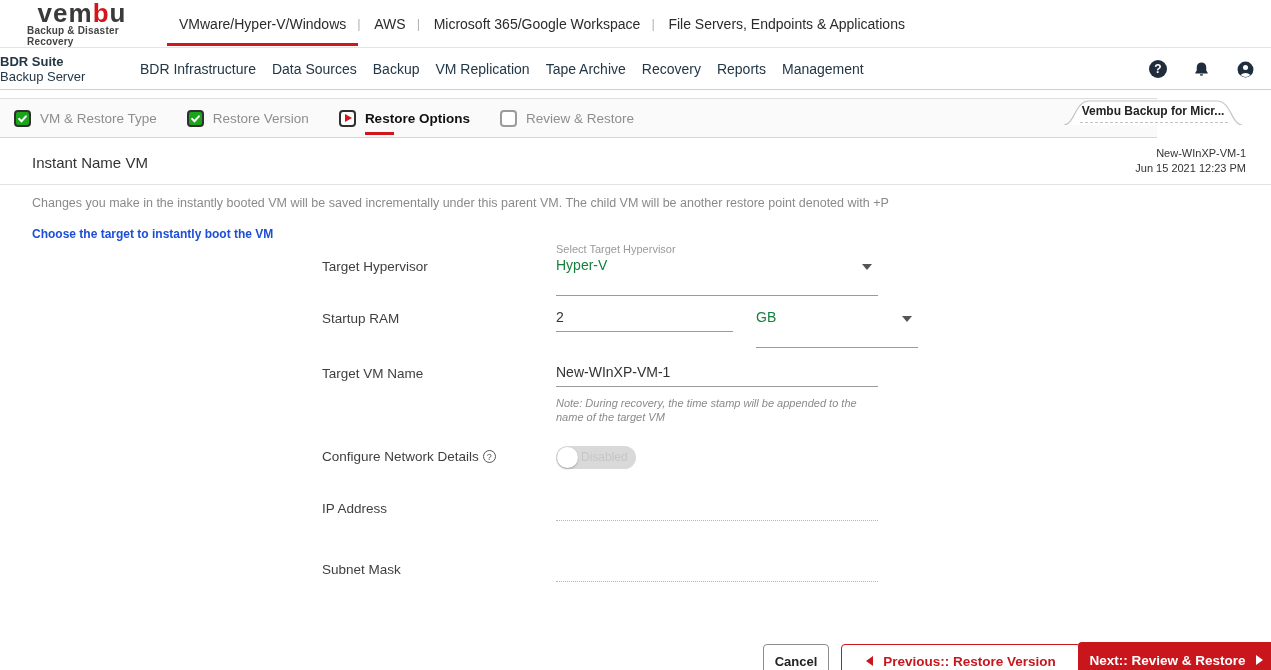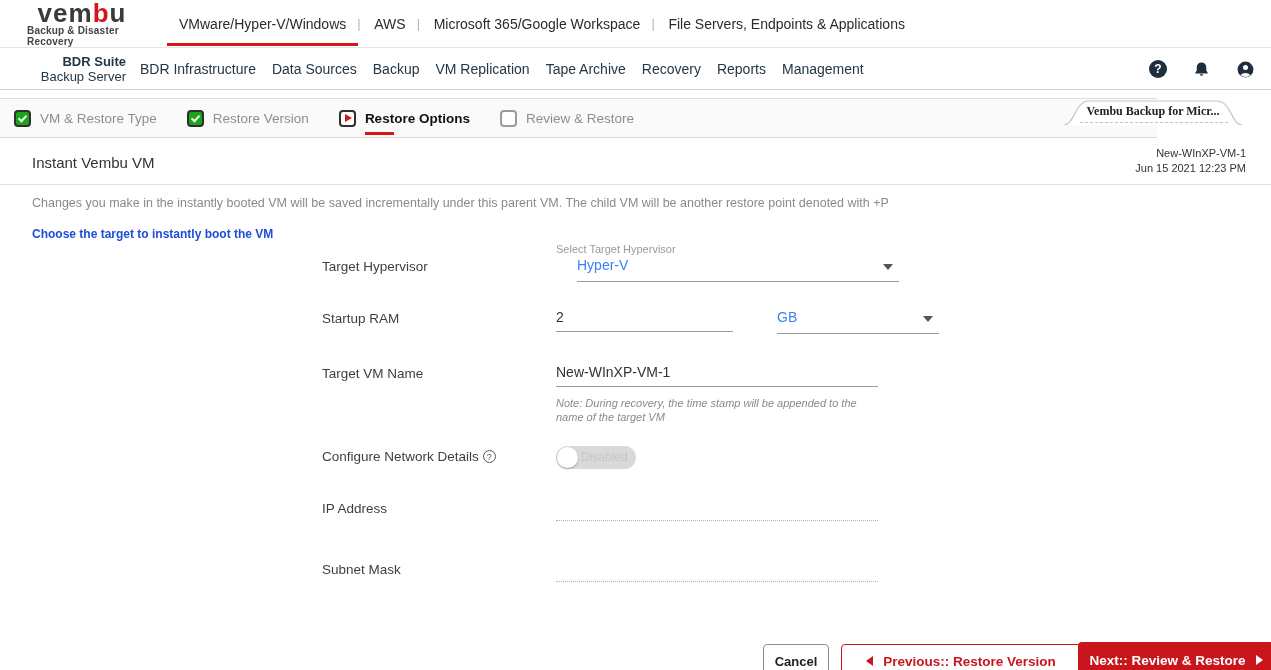--- a/index.html
+++ b/index.html
@@ -16,21 +16,21 @@
   .logo-tag { font-size:10px; font-weight:bold; color:#444; letter-spacing:.2px; }
   .topnav { display:flex; align-items:center; margin-left:28px; height:100%; }
   .topnav-item { position:relative; font-size:14px; color:#2b2b2b; padding:0 14px; height:100%;
                  display:flex; align-items:center; cursor:pointer; white-space:nowrap; }
   .topnav-item + .topnav-item::before { content:"|"; position:absolute; left:-3px; color:#b5b5b5; font-size:13px; }
   .topnav-item.active::after { content:""; position:absolute; left:2px; right:2px; bottom:1px; height:3px; background:#d2161c; }
 
   
   .hdr2 { position:absolute; left:0; top:49px; width:1271px; height:41px; background:#fff;
           border-bottom:1px solid #cfcfcf; display:flex; align-items:center; }
-  .suite { width:126px; text-align:right; line-height:15px; cursor:pointer;padding-left:28px; }
+  .suite { width:126px; text-align:left; line-height:15px; cursor:pointer; }
   .suite .t1 { font-size:13px; font-weight:bold; color:#233746; }
   .suite .t2 { font-size:13px; color:#233746; }
   .mainnav { display:flex; align-items:center; gap:16px; margin-left:14px; }
   .mainnav-item { font-size:14px; color:#233746; cursor:pointer; white-space:nowrap; }
   .hdr-icons { margin-left:auto; margin-right:16px; display:flex; align-items:center; gap:25px; }
   .circle-ic { width:18px; height:18px; border-radius:50%; background:#1f2d3d; color:#fff;
                display:flex; align-items:center; justify-content:center; font-size:12px; font-weight:bold; cursor:pointer; }
   .svg-ic { width:19px; height:19px; cursor:pointer; display:block; }
 
   
@@ -44,34 +44,34 @@
   .step-box.pending { background:#fff; border:2px solid #9b9b9b; }
   .play-tri { width:0; height:0; border-left:7px solid #d2161c; border-top:4.5px solid transparent; border-bottom:4.5px solid transparent; margin-left:2px; }
   .step-label { font-size:13.5px; color:#8e8e8e; white-space:nowrap; }
   .step.current .step-label { color:#111; font-weight:bold; position:relative; }
   .step.current .step-label::after { content:""; position:absolute; left:0; top:21px; width:29px; height:3px; background:#d2161c; }
 
   
   .folder-tab { position:absolute; left:1063px; top:99px; width:180px; height:26px; cursor:pointer; }
   .folder-tab svg { position:absolute; left:0; top:0; }
   .folder-tab .tab-label { position:absolute; left:0; right:0; top:5px; text-align:center;
-                           font-size:12px; font-weight:bold; color:#222;font-family:Liberation Serif, serif; }
+                           font-size:12px; font-weight:bold; color:#222; }
   .tab-dash { position:absolute; left:1080px; top:122px; width:148px; border-bottom:1px dashed #c3c3c3; }
 
   
   .sechdr { position:absolute; left:0; top:139px; width:1271px; height:46px; background:#fff; border-bottom:1px solid #e3e3e3; }
   .sec-title { position:absolute; left:32px; top:15px; font-size:15px; color:#333; }
   .sec-meta { position:absolute; right:25px; top:7px; text-align:right; font-size:11px; color:#333; line-height:15px; }
 
   
   .desc { position:absolute; left:32px; top:196px; font-size:12.5px; color:#8a8a8a; }
   .sub-head { position:absolute; left:32px; top:227px; font-size:12px; font-weight:bold; color:#1d4ed8; }
   .f-label { position:absolute; left:322px; font-size:13.5px; color:#3f3f3f; }
   .float-label { position:absolute; left:556px; top:243px; font-size:11px; color:#9a9a9a; }
-  .u-field { position:absolute; border-bottom:1px solid #9a9a9a; padding-bottom:8px; font-size:14px; color:#3b82f6; cursor:pointer;margin-left:21px; }
+  .u-field { position:absolute; border-bottom:1px solid #9a9a9a; padding-bottom:22px; font-size:14px; color:#15803d; cursor:pointer; }
   .chevron { position:absolute; right:6px; top:7px; width:0; height:0;
              border-left:5px solid transparent; border-right:5px solid transparent; border-top:6px solid #555; }
   .text-input { position:absolute; border:none; outline:none; background:transparent; border-bottom:1px solid #9a9a9a;
                 font-family:"Liberation Sans", sans-serif; font-size:14px; color:#333; padding:0 0 6px 0; }
   .note { position:absolute; left:556px; top:396px; width:318px; font-size:11px; font-style:italic; color:#8a8a8a; line-height:14px; }
   .q-ic { display:inline-block; width:13px; height:13px; border:1px solid #555; border-radius:50%;
           font-size:9px; line-height:12px; text-align:center; color:#555; font-style:normal; margin-left:4px; vertical-align:1px; }
   .toggle { position:absolute; left:556px; top:446px; width:80px; height:23px; border-radius:12px;
             background:#d9d9d9; cursor:pointer; }
   .toggle .knob { position:absolute; left:1px; top:1px; width:21px; height:21px; border-radius:50%; background:#fff;
@@ -167,21 +167,21 @@
 
   <div class="folder-tab">
     <svg width="180" height="26" viewBox="0 0 180 26">
       <path d="M1,26 C12,25 12,2 26,2 L154,2 C168,2 168,25 179,26" fill="#fff" stroke="#c6c6c6" stroke-width="1.2"></path>
     </svg>
     <div class="tab-label">Vembu Backup for Micr...</div>
   </div>
   <div class="tab-dash"></div>
 
   <div class="sechdr">
-    <div class="sec-title">Instant Vembu VM</div>
+    <div class="sec-title">Instant Name VM</div>
     <div class="sec-meta">
       <div>New-WInXP-VM-1</div>
       <div>Jun 15 2021 12:23 PM</div>
     </div>
   </div>
 
   <div class="desc">Changes you make in the instantly booted VM will be saved incrementally under this parent VM. The child VM will be another restore point denoted with +P</div>
   <div class="sub-head">Choose the target to instantly boot the VM</div>
 
   <div class="f-label" style="top:259px;">Target Hypervisor</div>

